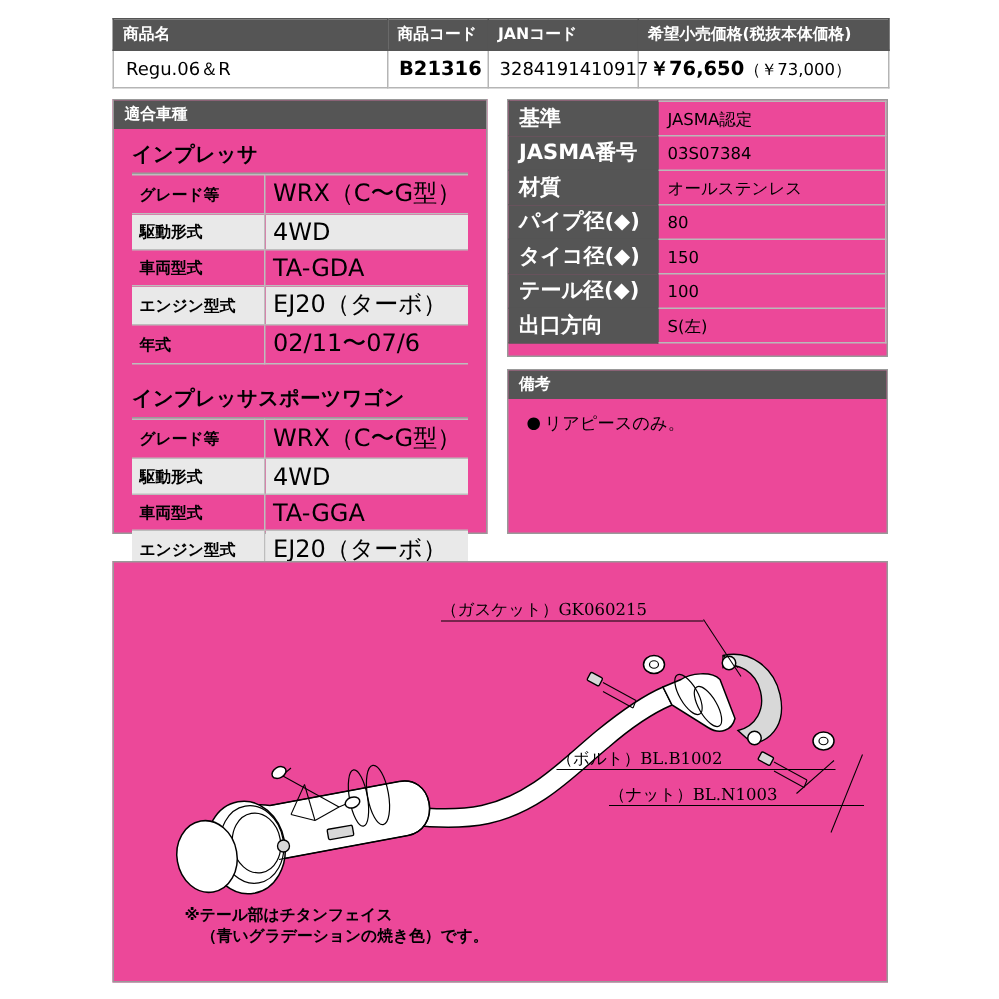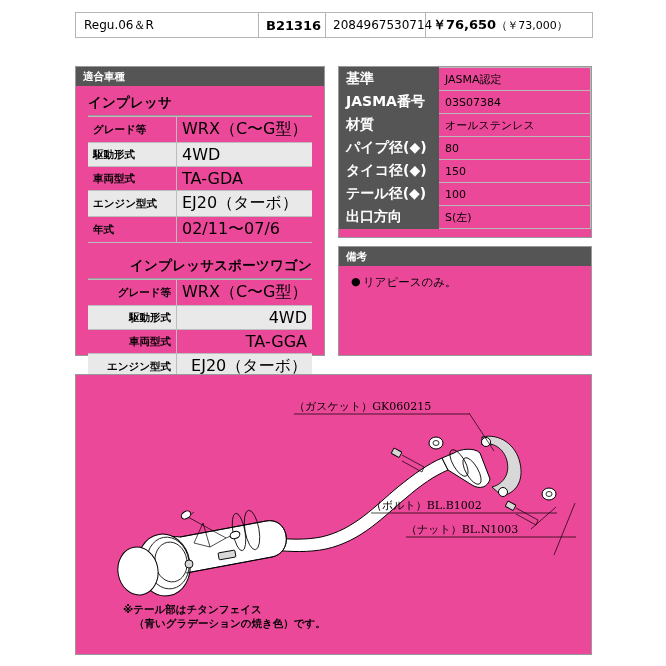--- a/index.html
+++ b/index.html
@@ -159,24 +159,30 @@
 <body>
 
 <table id="product-table">
   <colgroup>
     <col style="width:183px">
       <col style="width:67px">
       <col style="width:100px">
       <col style="width:167px">
   </colgroup>
   <tbody>
+      <tr class="head">
+    <td class="hdr-cell">商品名</td>
+    <td class="hdr-cell">商品コード</td>
+    <td class="hdr-cell">JANコード</td>
+    <td class="hdr-cell">希望小売価格(税抜本体価格)</td>
+  </tr>
   <tr>
     <td class="body-cell v-name">Regu.06＆R</td>
     <td class="body-cell v-code">B21316</td>
-    <td class="body-cell v-jan">2084967530714</td>
+    <td class="body-cell v-jan">3284191410917</td>
     <td class="body-cell v-price"><span class="main">￥76,650</span><span class="sub">（￥73,000）</span></td>
   </tr>
 </tbody>
   </table>
 
 <div class="panel" id="fitment-panel">
   <div class="panel-title">適合車種</div>
 
   <div class="fit-group">
     <div class="fit-group-title">インプレッサ</div>
@@ -199,21 +205,21 @@
         <td>EJ20（ターボ）</td>
       </tr>
       <tr>
         <td class="k">年式</td>
         <td>02/11〜07/6</td>
       </tr>
     </tbody>
       </table>
   </div>
 
-  <div class="fit-group" style="padding-top:14px;text-align:right;">
+  <div class="fit-group" style="padding-top:14px;">
     <div class="fit-group-title">インプレッサスポーツワゴン</div>
     <table class="fit-table">
       <tbody>
           <tr>
         <td class="k">グレード等</td>
         <td>WRX（C〜G型）</td>
       </tr>
       <tr class="alt">
         <td class="k">駆動形式</td>
         <td>4WD</td>

